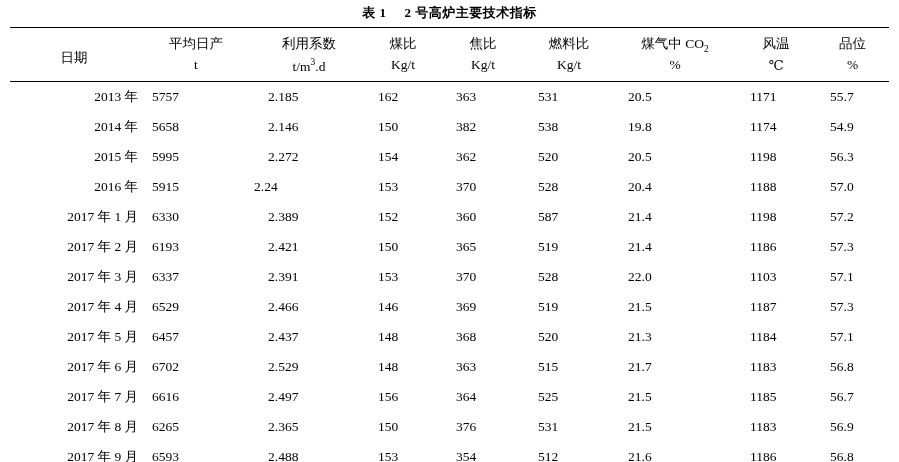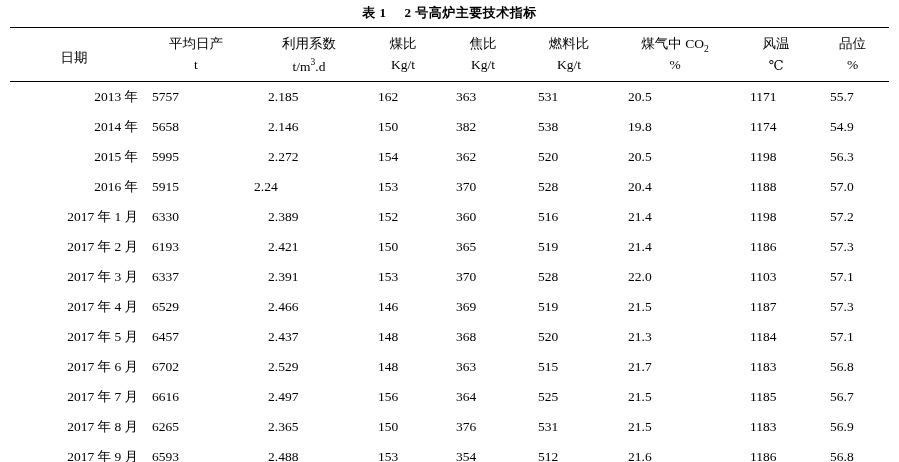--- a/index.html
+++ b/index.html
@@ -195,21 +195,21 @@
         <td class="c-val">20.4</td>
         <td class="c-val">1188</td>
         <td class="c-val">57.0</td>
       </tr>
       <tr>
         <td class="c-date">2017 年 1 月</td>
         <td class="c-val">6330</td>
         <td class="c-val">2.389</td>
         <td class="c-val">152</td>
         <td class="c-val">360</td>
-        <td class="c-val">516</td>
+        <td class="c-val">587</td>
         <td class="c-val">21.4</td>
         <td class="c-val">1198</td>
         <td class="c-val">57.2</td>
       </tr>
       <tr>
         <td class="c-date">2017 年 2 月</td>
         <td class="c-val">6193</td>
         <td class="c-val">2.421</td>
         <td class="c-val">150</td>
         <td class="c-val">365</td>

